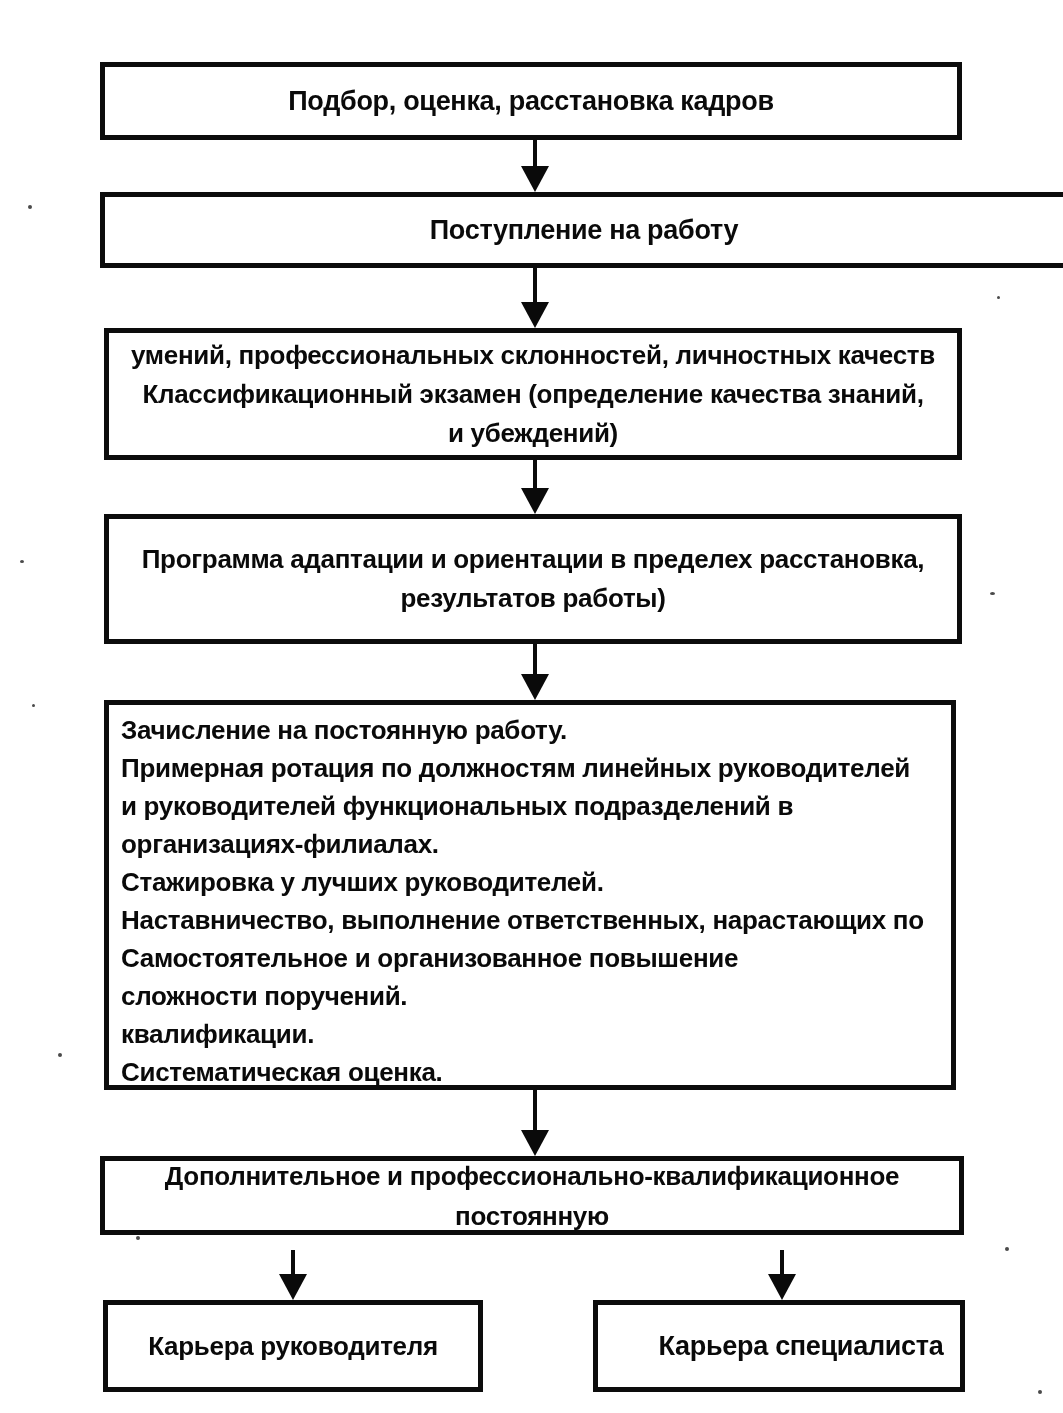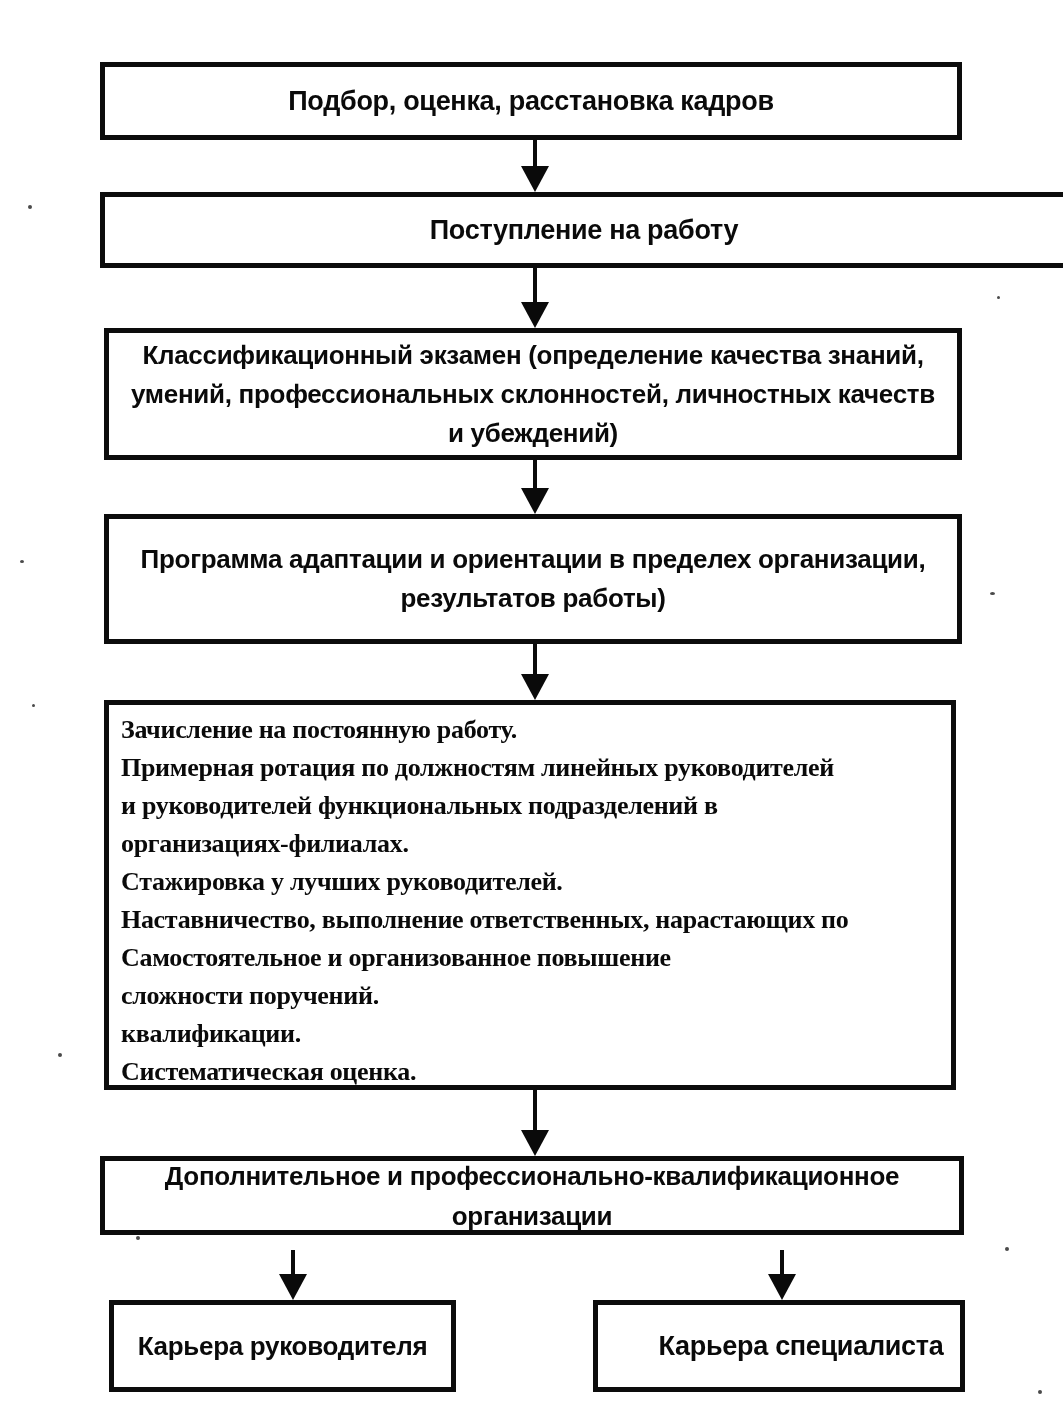--- a/index.html
+++ b/index.html
@@ -24,31 +24,31 @@
     display: flex;
     flex-direction: column;
     justify-content: center;
     font-weight: bold;
     letter-spacing: -0.3px;
   }
   .box .ln {
     white-space: nowrap;
   }
   .center-text .ln { text-align: center; }
-  .left-text { justify-content: flex-start; font-family: Liberation Serif, serif; }
+  .left-text { justify-content: flex-start; }
   .left-text .ln { text-align: left; }
 
   
   .b1 { left: 100px; top: 62px;  width: 862px; height: 78px;  font-size: 27px; }
   .b2 { left: 100px; top: 192px; width: 968px; height: 76px;  font-size: 27px; }
   .b3 { left: 104px; top: 328px; width: 858px; height: 132px; font-size: 26px; line-height: 39px; }
   .b4 { left: 104px; top: 514px; width: 858px; height: 130px; font-size: 26px; line-height: 39px; }
   .b5 { left: 104px; top: 700px; width: 852px; height: 390px; font-size: 26px; line-height: 38px; padding: 6px 12px; }
   .b6 { left: 100px; top: 1156px; width: 864px; height: 79px; font-size: 26px; line-height: 40px; }
-  .b7 { left: 109px; top: 1300px; width: 347px; height: 92px; font-size: 26px; }
+  .b7 { left: 103px; top: 1300px; width: 380px; height: 92px; font-size: 26px; }
   .b8 { left: 593px; top: 1300px; width: 372px; height: 92px; font-size: 27px; padding-left: 44px; }
 
   
   .arrow { position: absolute; width: 28px; }
   .arrow .stem {
     position: absolute;
     left: 12px; top: 0;
     width: 4px;
     background: #0a0a0a;
   }
@@ -108,32 +108,32 @@
   <div class="box b2 center-text">
     <div class="ln">Поступление на работу</div>
   </div>
 
   <div class="arrow a2">
     <div class="stem"></div>
     <div class="head"></div>
   </div>
 
   <div class="box b3 center-text">
+    <div class="ln">умений, профессиональных склонностей, личностных качеств</div>
     <div class="ln">Классификационный экзамен (определение качества знаний,</div>
-    <div class="ln">умений, профессиональных склонностей, личностных качеств</div>
     <div class="ln">и убеждений)</div>
   </div>
 
   <div class="arrow a3">
     <div class="stem"></div>
     <div class="head"></div>
   </div>
 
   <div class="box b4 center-text">
-    <div class="ln">Программа адаптации и ориентации в пределех организации,</div>
+    <div class="ln">Программа адаптации и ориентации в пределех расстановка,</div>
     <div class="ln">результатов работы)</div>
   </div>
 
   <div class="arrow a4">
     <div class="stem"></div>
     <div class="head"></div>
   </div>
 
   <div class="box b5 left-text">
     <div class="ln">Зачисление на постоянную работу.</div>
@@ -148,21 +148,21 @@
     <div class="ln">Систематическая оценка.</div>
   </div>
 
   <div class="arrow a5">
     <div class="stem"></div>
     <div class="head"></div>
   </div>
 
   <div class="box b6 center-text">
     <div class="ln">Дополнительное и профессионально-квалификационное</div>
-    <div class="ln">организации</div>
+    <div class="ln">постоянную</div>
   </div>
 
   <div class="arrow a6">
     <div class="stem"></div>
     <div class="head"></div>
   </div>
 
   <div class="arrow a7">
     <div class="stem"></div>
     <div class="head"></div>

